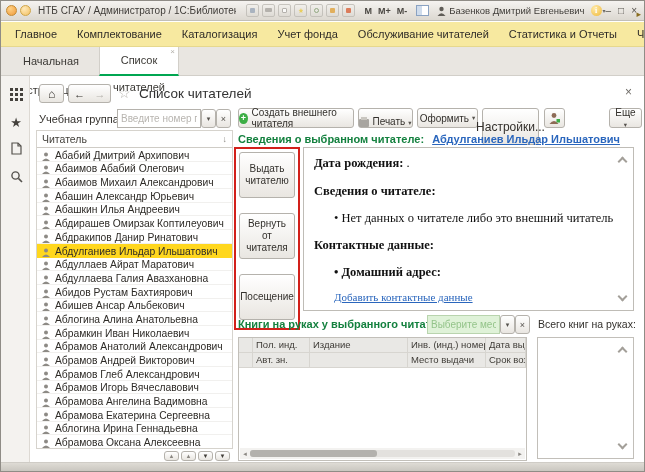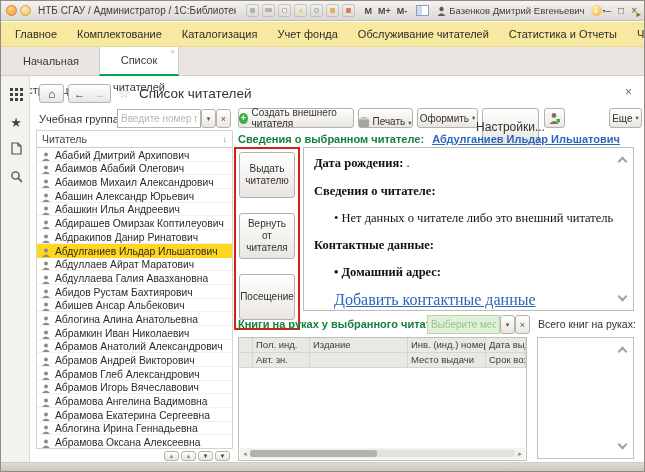--- a/index.html
+++ b/index.html
@@ -79,21 +79,21 @@
   
   .btn-create { left:237px; top:107px; width:116px; height:20px; gap:4px; font-size:10px; }
   .plus-circle { width:11px; height:11px; border-radius:50%; background:#3dae46; color:#fff;
     font-size:9px; line-height:11px; text-align:center; font-weight:bold; }
   .btn-print { left:357px; top:107px; width:55px; height:20px; gap:3px; font-size:10px;align-items:flex-end; }
   .printer-ic { width:10px; height:8px; background:#a8a5a0; border-radius:1px; position:relative; }
   .printer-ic::after{ content:""; position:absolute; left:2px; top:-2px; width:6px; height:3px; background:#c9c6c0; }
   .btn-issue { left:416px; top:107px; width:61px; height:20px; gap:3px; font-size:10px; }
   .btn-settings { left:481px; top:107px; width:57px; height:37px; font-size:12px; }
   .btn-readercard { left:543px; top:107px; width:21px; height:20px; }
-  .btn-more { left:608px; top:107px; width:33px; height:20px; gap:3px; font-size:10px; }
+  .btn-more { left:608px; top:107px; width:33px; height:20px; gap:3px; font-size:10px;flex-direction:column; }
   .dd-caret { font-size:6.5px; color:#55524d; }
   
   .caption-row { position:absolute; left:237px; top:132px; font-size:11px; white-space:nowrap; }
   .caption-green { color:#14813f; font-weight:bold; }
   .reader-link { color:#2a66bd; font-weight:bold; text-decoration:underline; margin-left:5px; }
   
   .list-box { position:absolute; left:35px; top:129px; width:197px; height:319px;
     border:1px solid #d6d3cd; background:#fff; }
   .list-header { height:17px; border-bottom:1px solid #cfccc6; font-size:10.5px; color:#45423d;
     display:flex; align-items:center; padding:0 5px; }
@@ -111,21 +111,21 @@
     border:2px solid #d2201a; pointer-events:none; }
   .action-btn { left:238px; width:56px; height:46px; font-size:10px; text-align:center;
     line-height:1.2; padding:2px; color:#33302c; }
   .act-1 { top:151px; } .act-2 { top:212px; } .act-3 { top:273px; }
   
   .details-box { position:absolute; left:302px; top:146px; width:331px; height:164px;
     border:1px solid #bfbcb6; background:#fff; font-family:"Liberation Serif",serif; color:#111; }
   .d-line { position:absolute; left:10px; font-size:12.5px; }
   .d-bold { font-weight:bold; }
   .d-indent { left:30px; }
-  .d-link { color:#2a66bd; text-decoration:underline; font-size:16px; }
+  .d-link { color:#2a66bd; text-decoration:underline; font-size:11px; }
   .chev { position:absolute; width:7px; height:7px; border-right:2px solid #a39f99; border-bottom:2px solid #a39f99; }
   .chev.up { transform:rotate(-135deg); }
   .chev.down { transform:rotate(45deg); }
   
   .books-caption { position:absolute; left:237px; top:317px; font-size:11px; font-weight:bold; color:#14813f; white-space:nowrap;}
   .month-input { position:absolute; left:426px; top:314px; width:73px; height:19px;
     background:#dff2d8; border:1px solid #b9d4ae; font-size:10px; padding:0 3px; color:#5d8f55;
     font-family:"Liberation Sans",sans-serif; }
   .month-input::placeholder { color:#94c48a; }
   .month-dd { left:499px; top:314px; }

